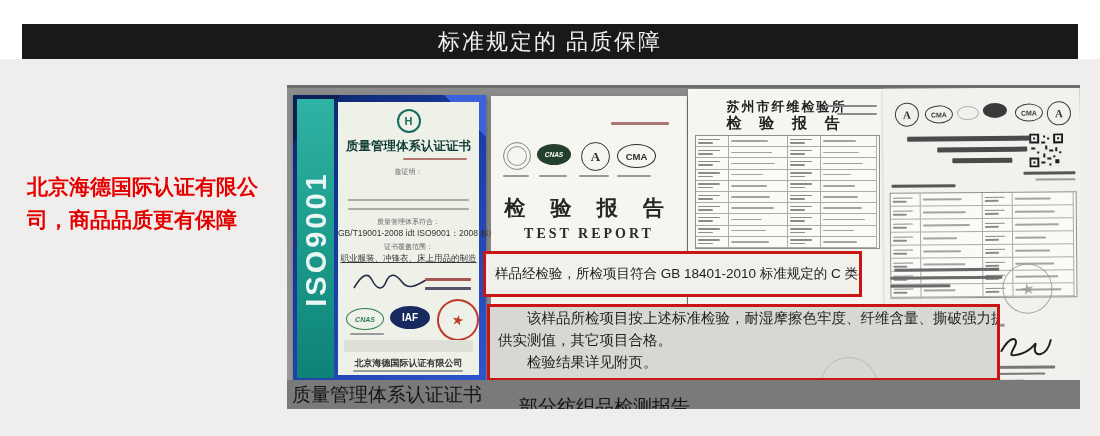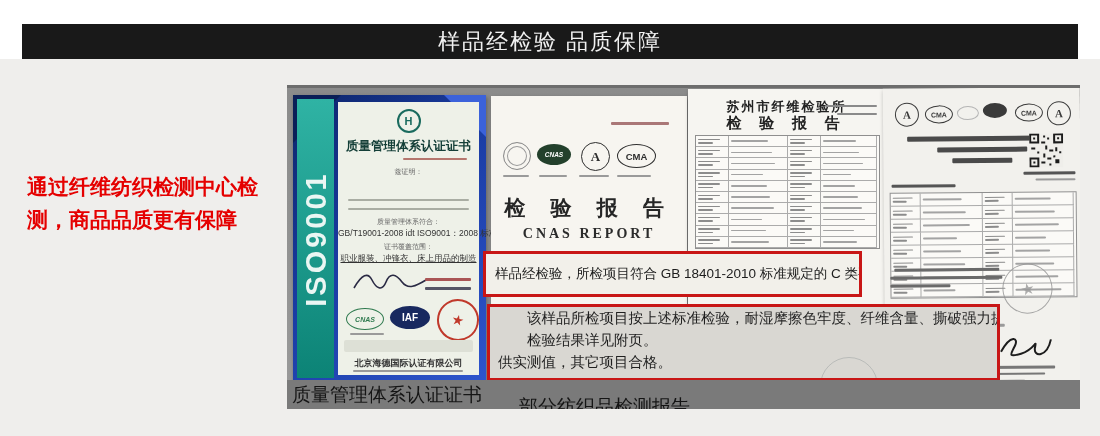--- a/index.html
+++ b/index.html
@@ -59,26 +59,26 @@
          display:flex;align-items:center;color:#151515;font-size:19px;}
   .strip span:first-child{margin-left:5px;}
   .strip span:last-child{margin-left:37px;margin-top:24px;}
 </style>
 </head>
 <body>
 
 <div class="canvas">
 
   <div class="banner">
-    <span>样品经检验  品质保障</span>
+    <span>标准规定的  品质保障</span>
   </div>
 
   <div class="stage">
 
-    <div class="intro-desc">通过纤维纺织检测中心检测，商品品质更有保障</div>
+    <div class="intro-desc">北京海德国际认证有限公司，商品品质更有保障</div>
 
     <div class="photo">
 
       <div class="doc cert">
         <div class="tl"></div>
         <div class="tr"></div>
         <div class="teal">
           <span>ISO9001</span>
         </div>
         <div class="paper1">
@@ -113,21 +113,21 @@
         <div class="bl" style="top:26px;right:18px;width:58px;background:#a77;"></div>
         <div class="abs" style="left:12px;top:46px;width:26px;height:26px;border:1.5px solid #8a8a8a;border-radius:50%;box-shadow:inset 0 0 0 3px #f7f5f0, inset 0 0 0 4px #9a9a9a;"></div>
         <div class="ellipse" style="left:46px;top:48px;width:34px;height:21px;background:#23402c;color:#fff;font-size:6.5px;font-weight:bold;font-style:italic;">CNAS</div>
         <div class="ellipse serif" style="left:90px;top:46px;width:27px;height:27px;border:1.5px solid #2e2e2e;font-size:13px;font-weight:bold;color:#2e2e2e;">A</div>
         <div class="ellipse" style="left:126px;top:48px;width:37px;height:22px;border:1.5px solid #2e2e2e;font-size:9.5px;font-weight:bold;color:#2e2e2e;">CMA</div>
         <div class="bl" style="top:79px;left:12px;width:26px;height:1.5px;"></div>
         <div class="bl" style="top:79px;left:48px;width:28px;height:1.5px;"></div>
         <div class="bl" style="top:79px;left:88px;width:30px;height:1.5px;"></div>
         <div class="bl" style="top:79px;left:126px;width:34px;height:1.5px;"></div>
         <div class="cc serif" style="top:98px;font-size:21px;font-weight:bold;letter-spacing:10px;color:#262626;">检 验 报 告</div>
-        <div class="cc serif" style="top:130px;font-size:14px;font-weight:bold;letter-spacing:3px;color:#2b2b2b;">CNAS  REPORT</div>
+        <div class="cc serif" style="top:130px;font-size:14px;font-weight:bold;letter-spacing:3px;color:#2b2b2b;">TEST  REPORT</div>
       </div>
 
       <div class="doc paperdoc" style="left:401px;top:1px;width:197px;height:290px;">
         <div class="cc serif" style="top:9px;font-size:13px;font-weight:bold;letter-spacing:2px;color:#222;">苏州市纤维检验所</div>
         <div class="cc serif" style="top:25px;font-size:15px;font-weight:bold;letter-spacing:7px;color:#222;">检 验 报 告</div>
         <div class="bl" style="top:16px;right:8px;width:52px;height:2px;background:#8a8a8a;"></div>
         <div class="bl" style="top:24px;right:8px;width:40px;height:2px;background:#8a8a8a;"></div>
         <div class="mini-table t3" style="left:7px;top:46px;width:183px;">
             <div class="cell">
               <i style="width: 80%;"></i>
@@ -442,22 +442,22 @@
         <div class="bl" style="top:285px;left:40px;width:120px;height:2px;background:#777;"></div>
         <div class="bl" style="top:292px;left:50px;width:90px;height:2px;background:#777;"></div>
       </div>
 
       <div class="callout co1">
         <div>样品经检验，所检项目符合 GB 18401-2010 标准规定的 C 类要求。</div>
       </div>
       <div class="callout co2">
         <div class="stamp-faint" style="left:330px;top:50px;width:56px;height:56px;"></div>
         <div class="ln ind">该样品所检项目按上述标准检验，耐湿摩擦色牢度、纤维含量、撕破强力提</div>
+        <div class="ln">供实测值，其它项目合格。</div>
         <div class="ln ind">检验结果详见附页。</div>
-        <div class="ln">供实测值，其它项目合格。</div>
       </div>
 
       <div class="strip serif">
         <span>质量管理体系认证证书</span>
         <span>部分纺织品检测报告</span>
       </div>
 
     </div>
   </div>
 </div>

